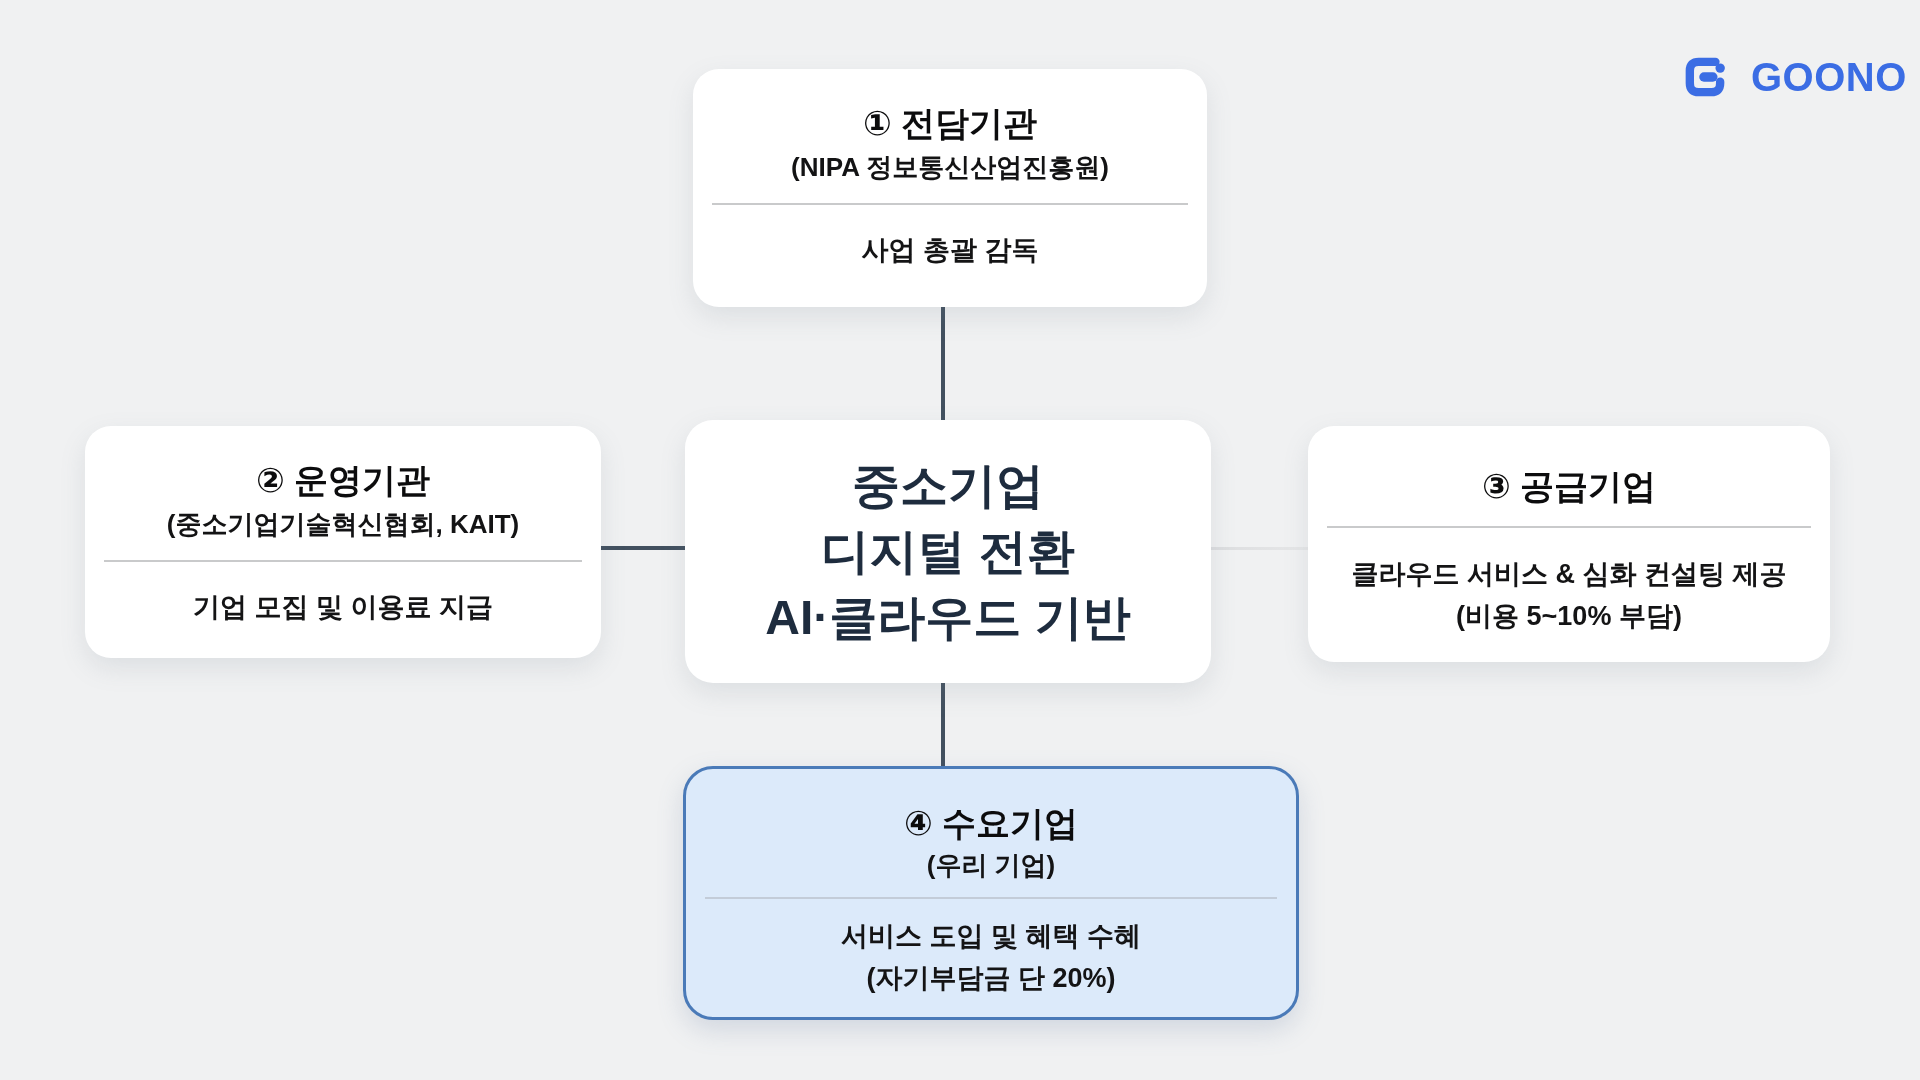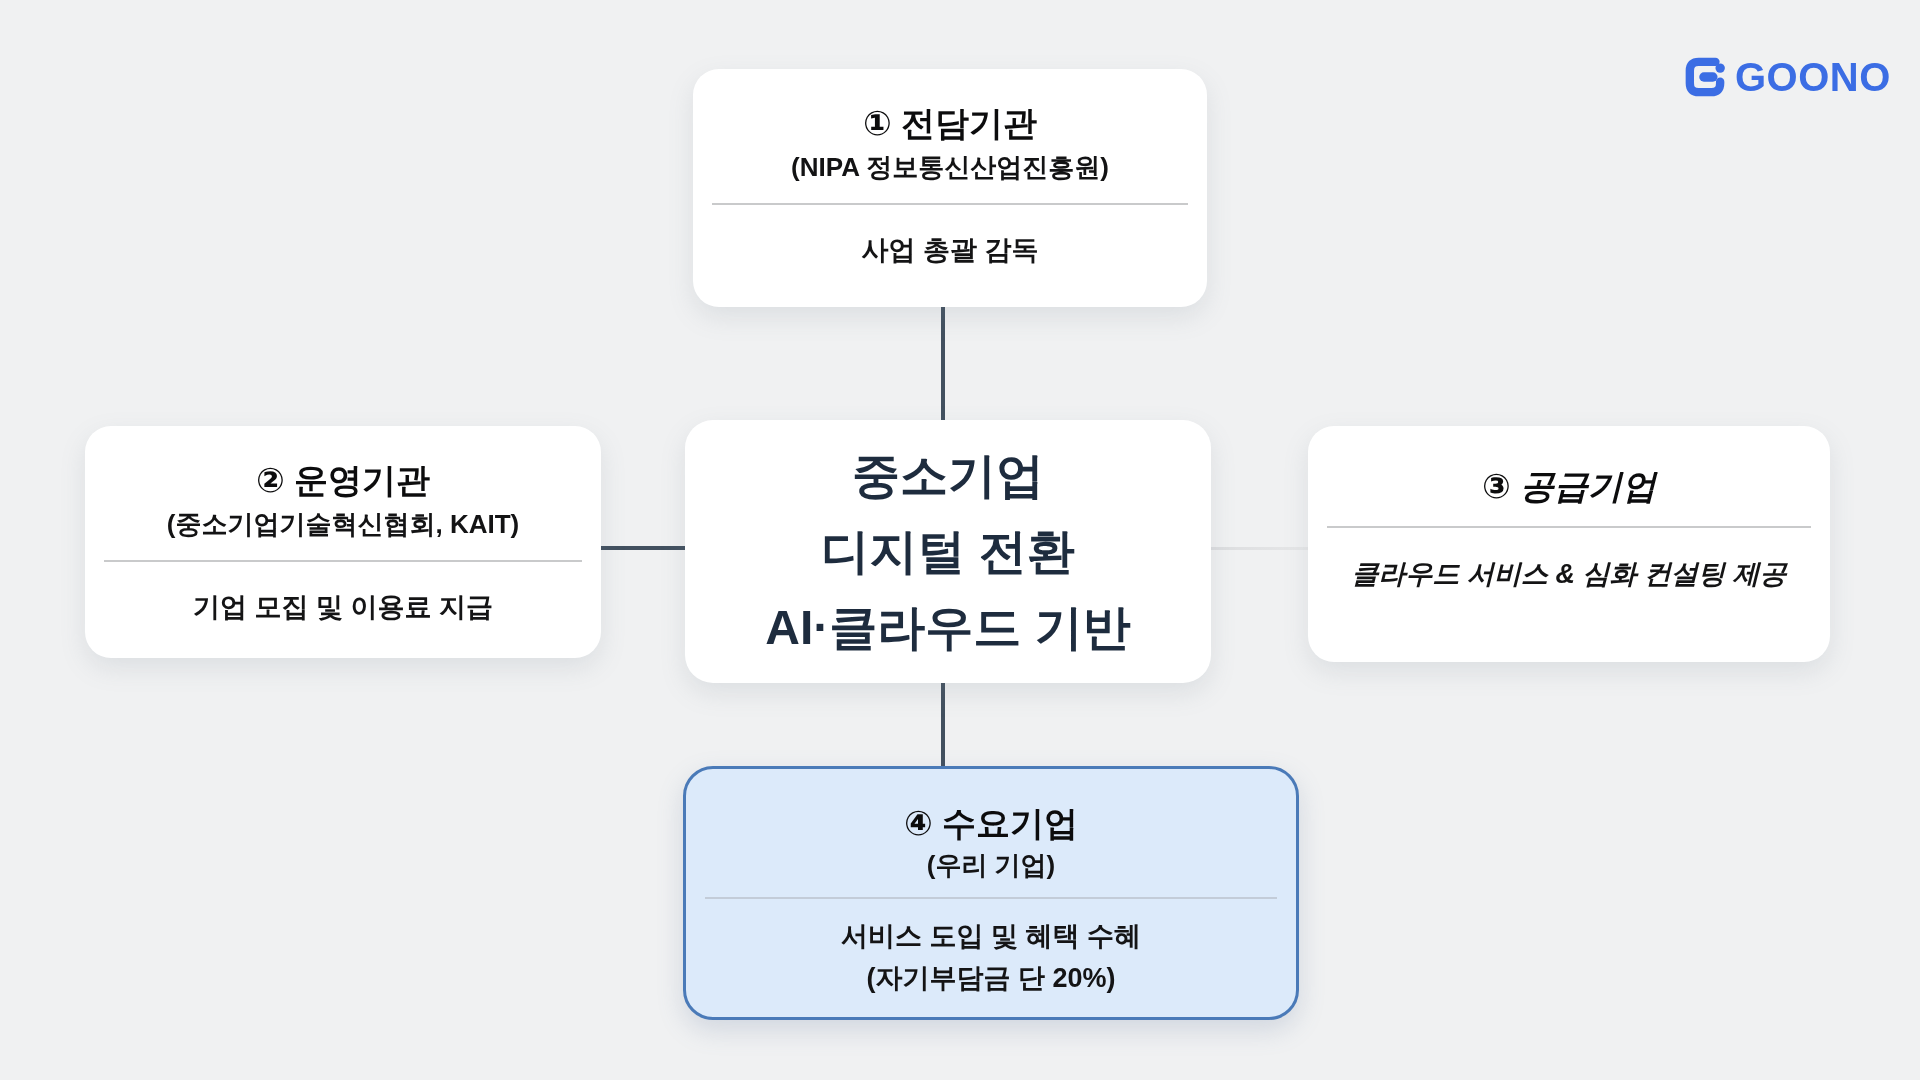--- a/index.html
+++ b/index.html
@@ -52,29 +52,28 @@
   .node-body {
     font-size: 27px;
     font-weight: 700;
     line-height: 42px;
     color: #141415;
     white-space: nowrap;
   }
 
   .node-top    { left: 693px;  top: 69px;  width: 514px; height: 238px; padding-top: 30px; }
   .node-left   { left: 85px;   top: 426px; width: 516px; height: 232px; padding-top: 30px; }
-  .node-right  { left: 1308px; top: 426px; width: 522px; height: 236px; padding-top: 36px; font-style: italic; }
+  .node-right  { left: 1308px; top: 426px; width: 522px; height: 236px; padding-top: 36px; }
   .node-top .node-body, .node-left .node-body { margin-top: 24px; }
   .node-right .node-body-group { margin-top: 25px; }
 
   .node-center {
     left: 685px; top: 420px; width: 526px; height: 263px;
     border-radius: 28px;
     justify-content: center;
-    gap: 10px;
   }
   .center-line {
     font-size: 48px;
     font-weight: 800;
     line-height: 66px;
     color: #1e2c3e;
     white-space: nowrap;
   }
 
   .node-bottom {
@@ -96,21 +95,21 @@
   .conn-h-left   { left: 601px; top: 546px; width: 84px; height: 4px; }
   .conn-h-right  { left: 1211px; top: 547px; width: 97px; height: 3px;
                    background: linear-gradient(to right, #dcdddf, #e6e7e8); }
 
   
   .logo {
     position: absolute;
     left: 1682px; top: 54px;
     display: flex;
     align-items: center;
-    gap: 7px;
+    gap: 23px;
   }
   .logo-icon { width: 46px; height: 46px; display: block; }
   .logo-text {
     font-size: 40px;
     font-weight: 800;
     letter-spacing: 0.5px;
     color: #3b6de4;
     line-height: 46px;
   }
 </style>
@@ -142,20 +141,21 @@
     <div class="center-line">중소기업</div>
     <div class="center-line">디지털 전환</div>
     <div class="center-line">AI·클라우드 기반</div>
   </div>
 
   <div class="node node-right">
     <div class="node-title">③ 공급기업</div>
     <div class="divider"></div>
     <div class="node-body-group">
       <div class="node-body">클라우드 서비스 &amp; 심화 컨설팅 제공</div>
+      <div class="node-body">(비용 5~10% 부담)</div>
     </div>
   </div>
 
   <div class="node node-bottom">
     <div class="node-title">④ 수요기업</div>
     <div class="node-subtitle">(우리 기업)</div>
     <div class="divider"></div>
     <div class="node-body-group">
       <div class="node-body">서비스 도입 및 혜택 수혜</div>
       <div class="node-body">(자기부담금 단 20%)</div>

